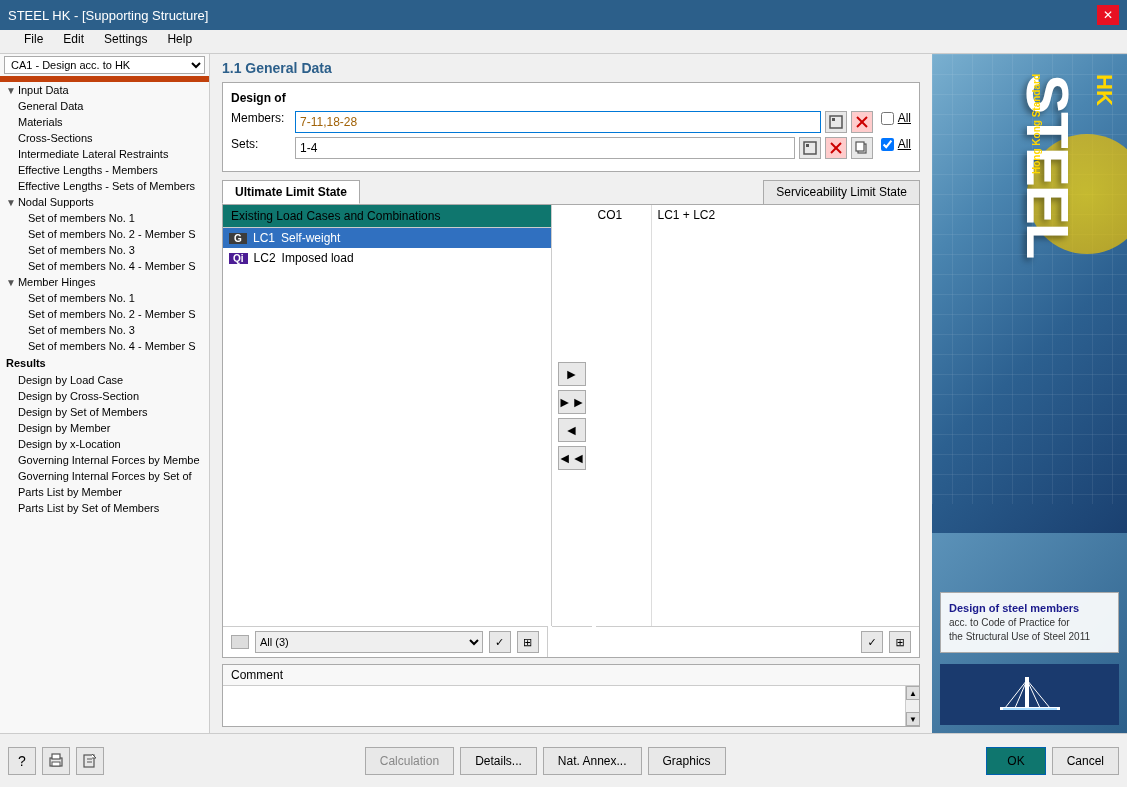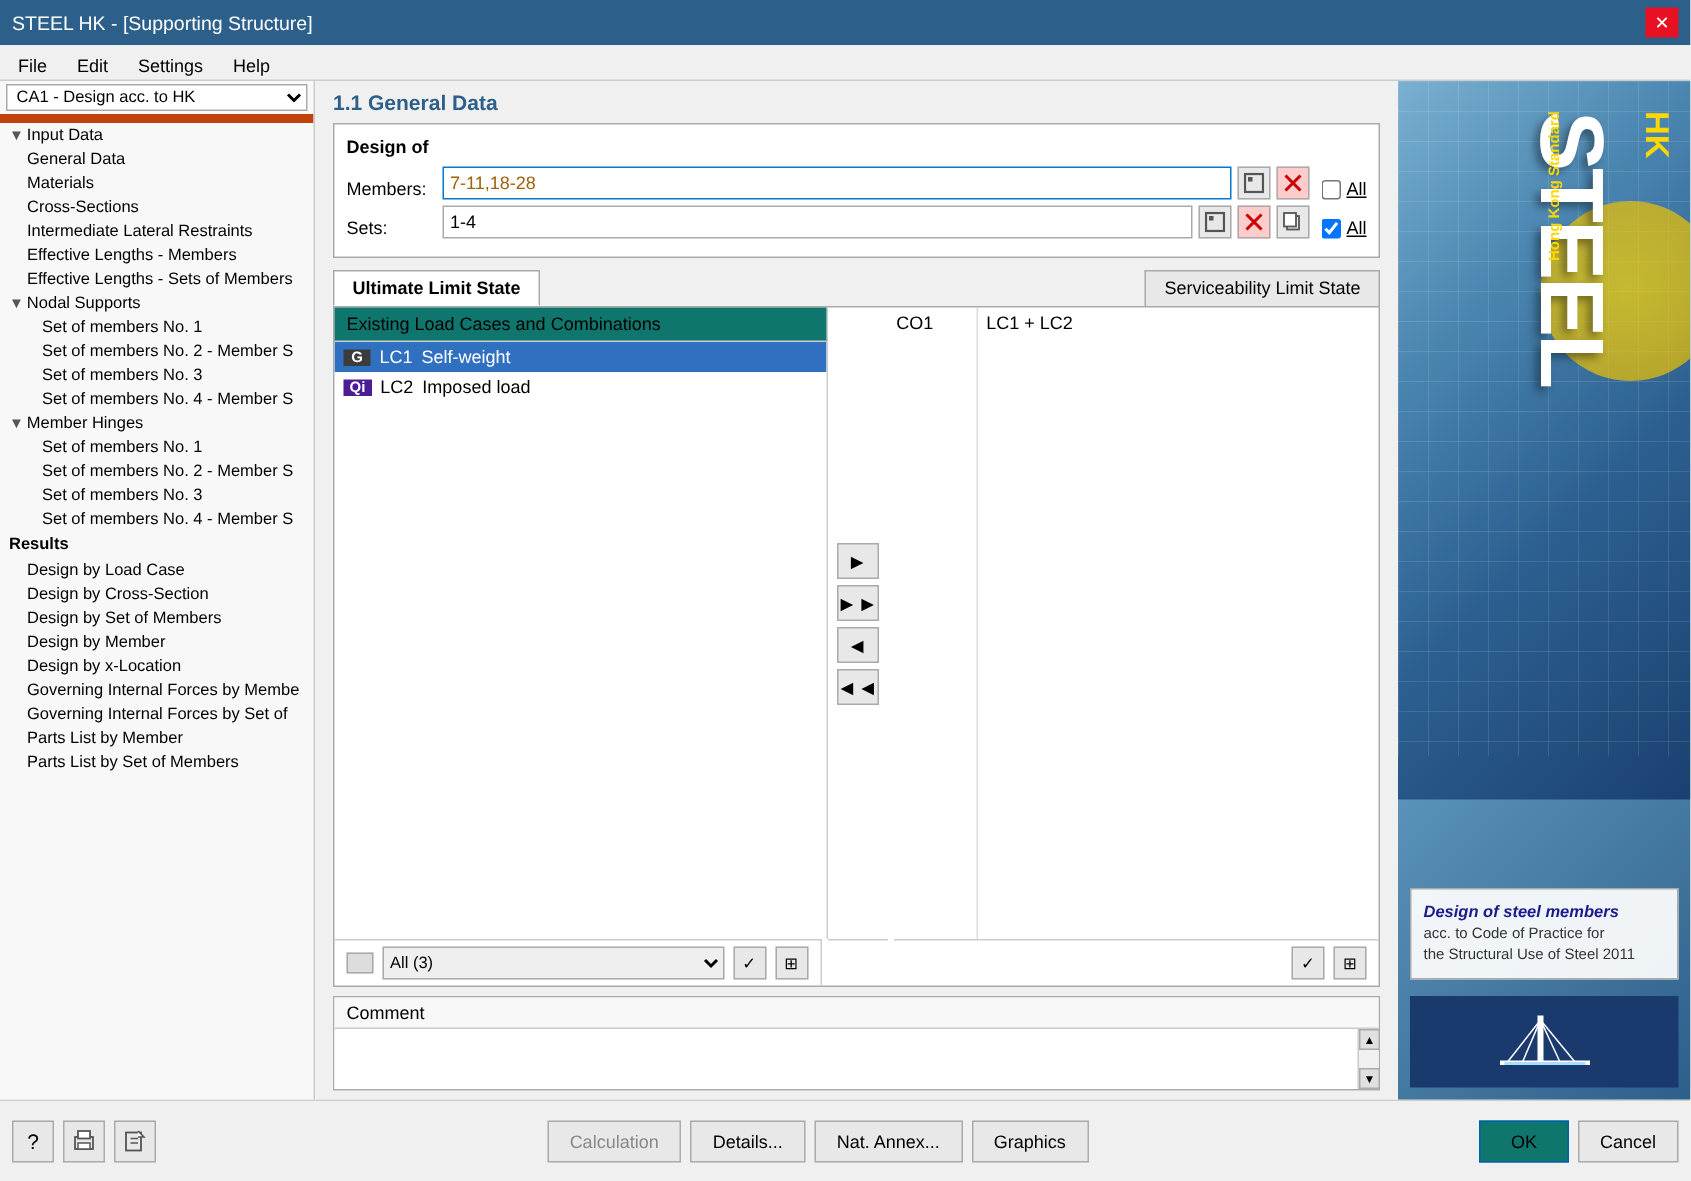--- a/index.html
+++ b/index.html
@@ -26,22 +26,22 @@
       font-size: 12px;
       display: flex; align-items: center; justify-content: center;
     }
 
     
     .menu-bar {
       background: #f0f0f0;
       border-bottom: 1px solid #ccc;
       height: 24px;
       display: flex;
-      align-items: flex-end;
-      padding: 0 4px;
+      align-items: flex-start;
+      padding: 0 16px;
       gap: 4px;
     }
     .menu-item {
       padding: 2px 8px;
       cursor: pointer;
       font-size: 12px;
     }
 
     
     .main-layout {
@@ -112,21 +112,21 @@
     
     .design-panel {
       margin: 0 12px;
       background: white;
       border: 1px solid #aaa;
       padding: 8px;
     }
     .design-of-label { font-size: 12px; font-weight: bold; margin-bottom: 6px; }
     .design-row {
       display: flex;
-      align-items: flex-end;
+      align-items: flex-start;
       margin-bottom: 4px;
       gap: 4px;
     }
     .design-row label { width: 60px; font-size: 12px; }
     .design-input {
       flex: 1;
       height: 22px;
       border: 1px solid #0078d7;
       padding: 2px 4px;
       font-size: 12px;
@@ -369,21 +369,20 @@
       padding: 8px;
       font-size: 10px;
       color: #333;
       line-height: 1.4;
       border: 1px solid #aaa;
     }
     .brand-box-title {
       font-weight: bold;
       font-size: 11px;
       color: #1a1a8c;
-      font-style: italic;
     }
 
     
     .logo-area {
       position: absolute;
       bottom: 8px;
       left: 8px;
       right: 8px;
       background: #1a3a6e;
       padding: 8px;

